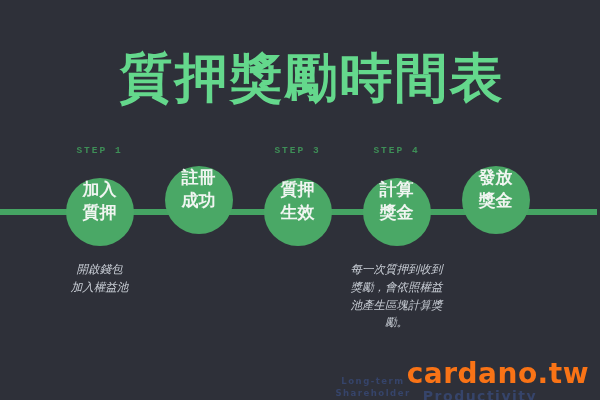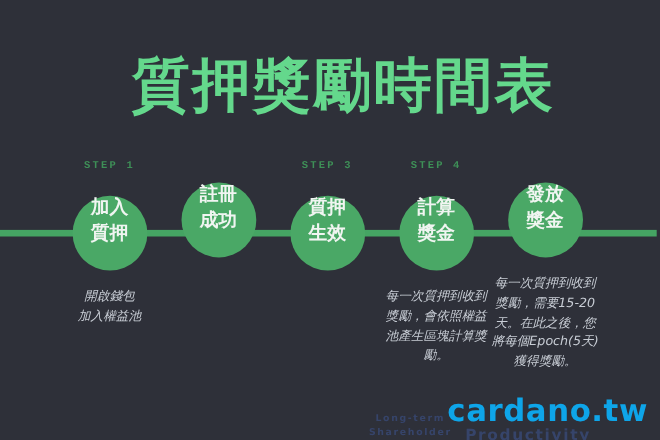--- a/index.html
+++ b/index.html
@@ -94,21 +94,21 @@
     line-height: 12px;
     color: #36446a;
   }
   .brand {
     position: absolute;
     top: 357px;
     right: 11px;
     font-size: 28px;
     font-weight: 700;
     letter-spacing: 0.5px;
-    color: #0ea5e9;
+    color: #f97316;
   }
   .watermark-right {
     position: absolute;
     left: 420px;
     top: 388px;
     width: 120px;
     text-align: center;
     font-size: 14px;
     font-weight: 700;
     letter-spacing: 1.5px;
@@ -156,21 +156,20 @@
 獎金</span>
     </div>
     <div class="step-desc">每一次質押到收到獎勵，會依照權益池產生區塊計算獎勵。</div>
   </div>
 
   <div class="step step-4">
     <div class="step-circle">
       <span class="step-circle-text">發放
 獎金</span>
     </div>
-    <div class="step-desc">每一次質押到收到獎勵，需要15-20天。在此之後，您將每個Epoch(5天)獲得獎勵。</div>
   </div>
 
   <div class="watermark-center">
     <div>Long-term</div>
     <div>Shareholder Value</div>
   </div>
 
   <div class="brand">cardano.tw</div>
 
   <div class="watermark-right">Productivity</div>

